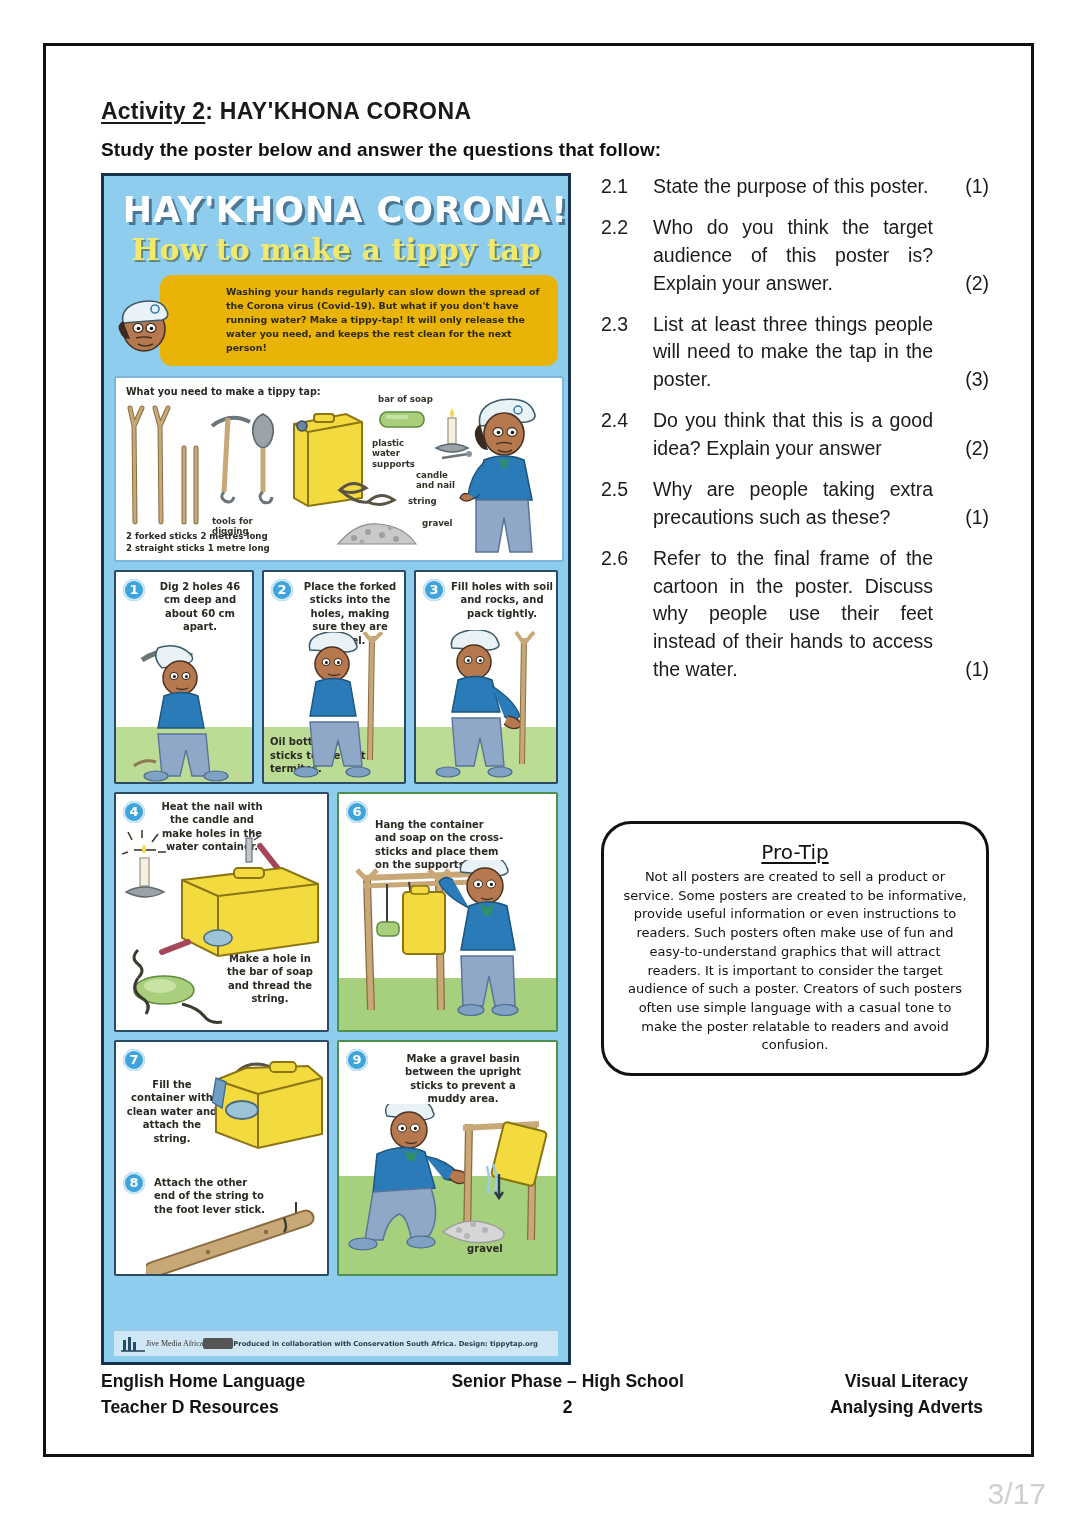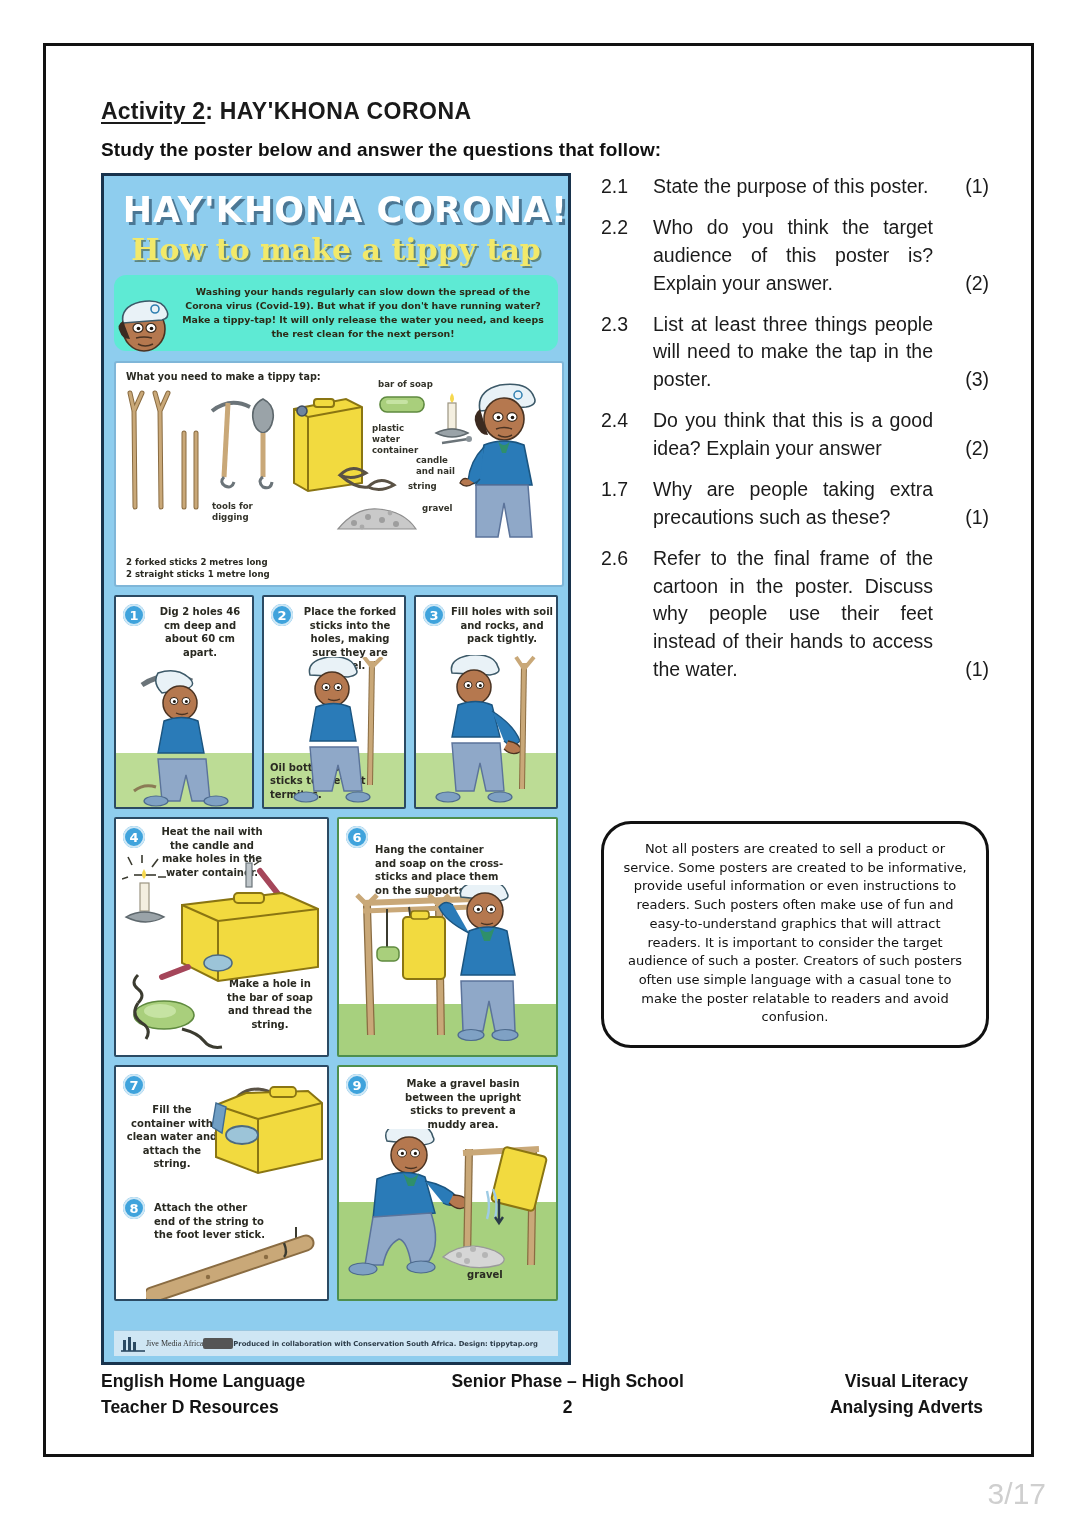--- a/index.html
+++ b/index.html
@@ -35,32 +35,32 @@
     font-size:35px;color:#fff;letter-spacing:1px;margin:14px 0 2px 0;
     text-shadow:3px 3px 0 rgba(20,50,75,.55);
   }
   .p-sub{
     text-align:center;font-family:"DejaVu Serif", serif;font-weight:700;
     font-size:30px;color:#f2e96a;letter-spacing:0px;margin:2px 0 8px 0;
     text-shadow:2px 2px 0 rgba(60,80,40,.55);
   }
   .p-intro-wrap{position:relative;margin:0 10px 10px 10px;min-height:76px;}
   .p-intro{
-    background:#5eead4;border-radius:12px;padding:10px 12px 10px 66px;
+    background:#eab308;border-radius:12px;padding:10px 12px 10px 66px;
     font-family:"DejaVu Sans", sans-serif;font-weight:700;font-size:9.4px;
-    line-height:1.5;color:#2c2b17;text-align:center;
+    line-height:1.5;color:#2c2b17;margin-left:46px;
   }
   .head-face{
     position:absolute;left:-4px;top:12px;width:64px;height:66px;
   }
 
   
   .p-mat{
     background:#ffffff;border:2px solid #7fb6d8;border-radius:3px;
-    margin:0 4px 8px 10px;padding:8px 10px;position:relative;height:226px;
+    margin:0 4px 8px 10px;padding:8px 10px;position:relative;height:186px;
     box-sizing:border-box;overflow:hidden;
   }
   .mat-t{font-family:"DejaVu Sans", sans-serif;font-weight:700;font-size:9.6px;color:#2a2a22;}
   .mat-lbl{position:absolute;font-family:"DejaVu Sans", sans-serif;font-weight:700;font-size:8.6px;color:#33332a;line-height:1.25;}
   .mat-foot{position:absolute;left:10px;bottom:5px;font-family:"DejaVu Sans", sans-serif;font-weight:700;font-size:8.6px;color:#2a2a22;line-height:1.35;}
 
   
   .steps{margin:0 10px;}
   .srow{display:flex;gap:8px;margin-bottom:8px;}
   .scell{
@@ -201,21 +201,21 @@
 
           <svg class="fig" style="left:170px;top:28px;width:82px;height:104px;" viewBox="0 0 82 104">
             <path d="M8 18 L60 8 L76 16 L76 92 L22 100 L8 92 Z" fill="#f2da3f" stroke="#8a7512" stroke-width="2"></path>
             <path d="M8 18 L22 26 L22 100" fill="none" stroke="#8a7512" stroke-width="2"></path>
             <path d="M22 26 L76 16" fill="none" stroke="#8a7512" stroke-width="2"></path>
             <rect x="28" y="8" width="20" height="8" rx="3" fill="#f2da3f" stroke="#8a7512" stroke-width="2"></rect>
             <circle cx="16" cy="20" r="5" fill="#6f85a0" stroke="#3f4d60" stroke-width="1.6"></circle>
           </svg>
           <div class="mat-lbl" style="left:256px;top:60px;white-space:pre-line;">plastic
 water
-container</div>
+supports</div>
 
           <div class="mat-lbl" style="left:262px;top:16px;">bar of soap</div>
           <svg class="fig" style="left:262px;top:30px;width:50px;height:24px;" viewBox="0 0 50 24">
             <rect x="2" y="4" width="44" height="15" rx="7" fill="#a9cf7c" stroke="#5f8a3f" stroke-width="1.6"></rect>
             <rect x="8" y="7" width="22" height="4" rx="2" fill="#c6e3a3"></rect>
           </svg>
 
           <svg class="fig" style="left:312px;top:26px;width:48px;height:62px;" viewBox="0 0 48 62">
             <path d="M24 4 q4 6 0 10 q-4 -4 0 -10 z" fill="#f6d84e"></path>
             <rect x="20" y="14" width="8" height="26" fill="#f4efe0" stroke="#9b9481" stroke-width="1.2"></rect>
@@ -501,36 +501,37 @@
           </div>
         </div>
         <div class="q">
           <div class="q-num">2.4</div>
           <div class="q-body">
             <div class="q-text">Do you think that this is a good idea?  Explain your answer</div>
             <div class="q-marks">(2)</div>
           </div>
         </div>
         <div class="q">
-          <div class="q-num">1.7</div>
+          <div class="q-num">2.5</div>
           <div class="q-body">
             <div class="q-text">Why are people taking extra precautions such as these?</div>
             <div class="q-marks">(1)</div>
           </div>
         </div>
         <div class="q">
           <div class="q-num">2.6</div>
           <div class="q-body">
             <div class="q-text">Refer to the final frame of the cartoon in the poster. Discuss why people use their feet instead of their hands to access the water.</div>
             <div class="q-marks">(1)</div>
           </div>
         </div>
       </div>
 
       <div class="protip">
+        <div class="protip-title">Pro-Tip</div>
         <div class="protip-body">Not all posters are created to sell a product or service.  Some posters are created to be informative, provide useful information or even instructions to readers.  Such posters often make use of fun and easy-to-understand graphics that will attract readers.  It is important to consider the target audience of such a poster.  Creators of such posters often use simple language with a casual tone to make the poster relatable to readers and avoid confusion.</div>
       </div>
 
     </div>
   </div>
 
   <div class="footer">
     <div class="f-col f-l">
       <div>English Home Language</div>
       <div>Teacher D Resources</div>

